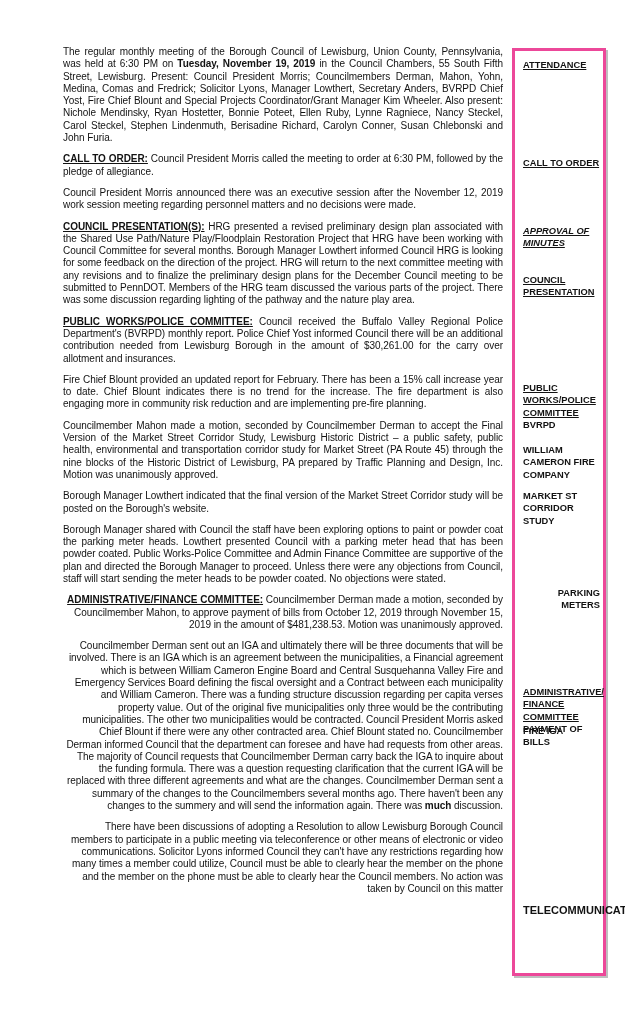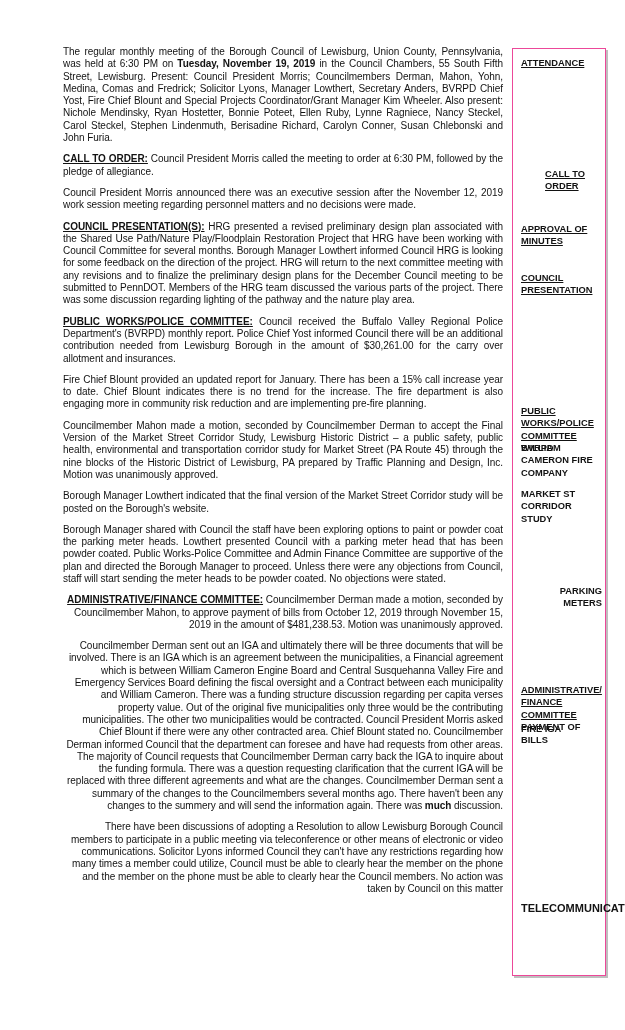--- a/index.html
+++ b/index.html
@@ -22,58 +22,58 @@
   .doc p{margin:0 0 9px 0;}
   .doc p.align-justify{text-align:justify;}
   .doc p.align-left{text-align:right;}
   .seg.normal{font-weight:normal;}
   .seg.bold{font-weight:bold;}
   .seg.bold-underline{font-weight:bold;text-decoration:underline;}
   
   .sidebar{
     position:absolute;
     left:512px;top:48px;width:94px;height:928px;
-    border:1px solid #ec4899;
+    border:3px solid #ec4899;
     box-shadow:2px 2px 0 rgba(0,0,0,0.25);
     background:#ffffff;
     box-sizing:border-box;
   }
   .sb-item{
     position:absolute;
     left:8px;right:3px;
     font-size:9.3px;
     font-weight:bold;
     line-height:12.4px;
     color:#121212;
   }
   .sb-line.u{text-decoration:underline;}
   .sb-line.small{font-size:11px;line-height:10px;}
   .sb-item-0{top:8px;}
-  .sb-item-1{top:119px;margin-left:24px;}
-  .sb-item-2{top:174px;}
+  .sb-item-1{top:106px;}
+  .sb-item-2{top:174px;font-style:italic;}
   .sb-item-3{top:223px;}
-  .sb-item-4{top:331px;margin-top:25px;}
+  .sb-item-4{top:331px;}
   .sb-item-5{top:393px;}
   .sb-item-6{top:439px;}
   .sb-item-7{top:536px;text-align:right;}
   .sb-item-8{top:625px;margin-top:10px;}
   .sb-item-9{top:674px;}
   .sb-item-10{top:854px;}
 </style>
 </head>
 <body>
 
 <div class="page">
   <div class="doc">
       <p class="align-justify"><span class="seg normal">The regular monthly meeting of the Borough Council of Lewisburg, Union County, Pennsylvania, was held at 6:30 PM on </span><span class="seg bold">Tuesday, November 19, 2019</span><span class="seg normal"> in the Council Chambers, 55 South Fifth Street, Lewisburg. Present: Council President Morris; Councilmembers Derman, Mahon, Yohn, Medina, Comas and Fredrick; Solicitor Lyons, Manager Lowthert, Secretary Anders, BVRPD Chief Yost, Fire Chief Blount and Special Projects Coordinator/Grant Manager Kim Wheeler. Also present:  Nichole Mendinsky, Ryan Hostetter, Bonnie Poteet, Ellen Ruby, Lynne Ragniece, Nancy Steckel, Carol Steckel, Stephen Lindenmuth, Berisadine Richard, Carolyn Conner, Susan Chlebonski and John Furia.</span></p>
       <p class="align-justify"><span class="seg bold-underline">CALL TO ORDER:</span><span class="seg normal"> Council President Morris called the meeting to order at 6:30 PM, followed by the pledge of allegiance.</span></p>
       <p class="align-justify"><span class="seg normal">Council President Morris announced there was an executive session after the November 12, 2019 work session meeting regarding personnel matters and no decisions were made.</span></p>
       <p class="align-justify"><span class="seg bold-underline">COUNCIL PRESENTATION(S):</span><span class="seg normal">  HRG presented a revised preliminary design plan associated with the Shared Use Path/Nature Play/Floodplain Restoration Project that HRG have been working with Council Committee for several months. Borough Manager Lowthert informed Council HRG is looking for some feedback on the direction of the project.  HRG will return to the next committee meeting with any revisions and to finalize the preliminary design plans for the December Council meeting to be submitted to PennDOT.  Members of the HRG team discussed the various parts of the project. There was some discussion regarding lighting of the pathway and the nature play area.</span></p>
       <p class="align-justify"><span class="seg bold-underline">PUBLIC WORKS/POLICE COMMITTEE:</span><span class="seg normal"> Council received the Buffalo Valley Regional Police Department's (BVRPD) monthly report.  Police Chief Yost informed Council there will be an additional contribution needed from Lewisburg Borough in the amount of $30,261.00 for the carry over allotment and insurances.</span></p>
-      <p class="align-justify"><span class="seg normal">Fire Chief Blount provided an updated report for January.  There has been a 15% call increase year to date.  Chief Blount indicates there is no trend for the increase.  The fire department is also engaging more in community risk reduction and are implementing pre-fire planning.</span></p>
+      <p class="align-justify"><span class="seg normal">Fire Chief Blount provided an updated report for February.  There has been a 15% call increase year to date.  Chief Blount indicates there is no trend for the increase.  The fire department is also engaging more in community risk reduction and are implementing pre-fire planning.</span></p>
       <p class="align-justify"><span class="seg normal">Councilmember Mahon made a motion, seconded by Councilmember Derman to accept the Final Version of the Market Street Corridor Study, Lewisburg Historic District – a public safety, public health, environmental and transportation corridor study for Market Street (PA Route 45) through the nine blocks of the Historic District of Lewisburg, PA prepared by Traffic Planning and Design, Inc.  Motion was unanimously approved.</span></p>
       <p class="align-justify"><span class="seg normal">Borough Manager Lowthert indicated that the final version of the Market Street Corridor study will be posted on the Borough's website.</span></p>
       <p class="align-justify"><span class="seg normal">Borough Manager shared with Council the staff have been exploring options to paint or powder coat the parking meter heads.  Lowthert presented Council with a parking meter head that has been powder coated.  Public Works-Police Committee and Admin Finance Committee are supportive of the plan and directed the Borough Manager to proceed.  Unless there were any objections from Council, staff will start sending the meter heads to be powder coated.  No objections were stated.</span></p>
       <p class="align-left"><span class="seg bold-underline">ADMINISTRATIVE/FINANCE COMMITTEE:</span><span class="seg normal">  Councilmember Derman made a motion, seconded by Councilmember Mahon, to approve payment of bills from October 12, 2019 through November 15, 2019 in the amount of $481,238.53.  Motion was unanimously approved.</span></p>
       <p class="align-left"><span class="seg normal">Councilmember Derman sent out an IGA and ultimately there will be three documents that will be involved. There is an IGA which is an agreement between the municipalities, a Financial agreement which is between William Cameron Engine Board and Central Susquehanna Valley Fire and Emergency Services Board defining the fiscal oversight and a Contract between each municipality and William Cameron.  There was a funding structure discussion regarding per capita verses property value.  Out of the original five municipalities only three would be the contributing municipalities.  The other two municipalities would be contracted.  Council President Morris asked Chief Blount if there were any other contracted area.  Chief Blount stated no.  Councilmember Derman informed Council that the department can foresee and have had requests from other areas.  The majority of Council requests that Councilmember Derman carry back the IGA to inquire about the funding formula.  There was a question requesting clarification that the current IGA will be replaced with three different agreements and what are the changes.  Councilmember Derman sent a summary of the changes to the Councilmembers several months ago. There haven't been any changes to the summery and will send the information again.  There was </span><span class="seg bold">much</span><span class="seg normal"> discussion.</span></p>
       <p class="align-left"><span class="seg normal">There have been discussions of adopting a Resolution to allow Lewisburg Borough Council members to participate in a public meeting via teleconference or other means of electronic or video communications.  Solicitor Lyons informed Council they can't have any restrictions regarding how many times a member could utilize, Council must be able to clearly hear the member on the phone and the member on the phone must be able to clearly hear the Council members.  No action was taken by Council on this matter</span></p>
     </div>
   <div class="sidebar">
       <div class="sb-item sb-item-0">
         <div class="sb-line u">ATTENDANCE</div>

